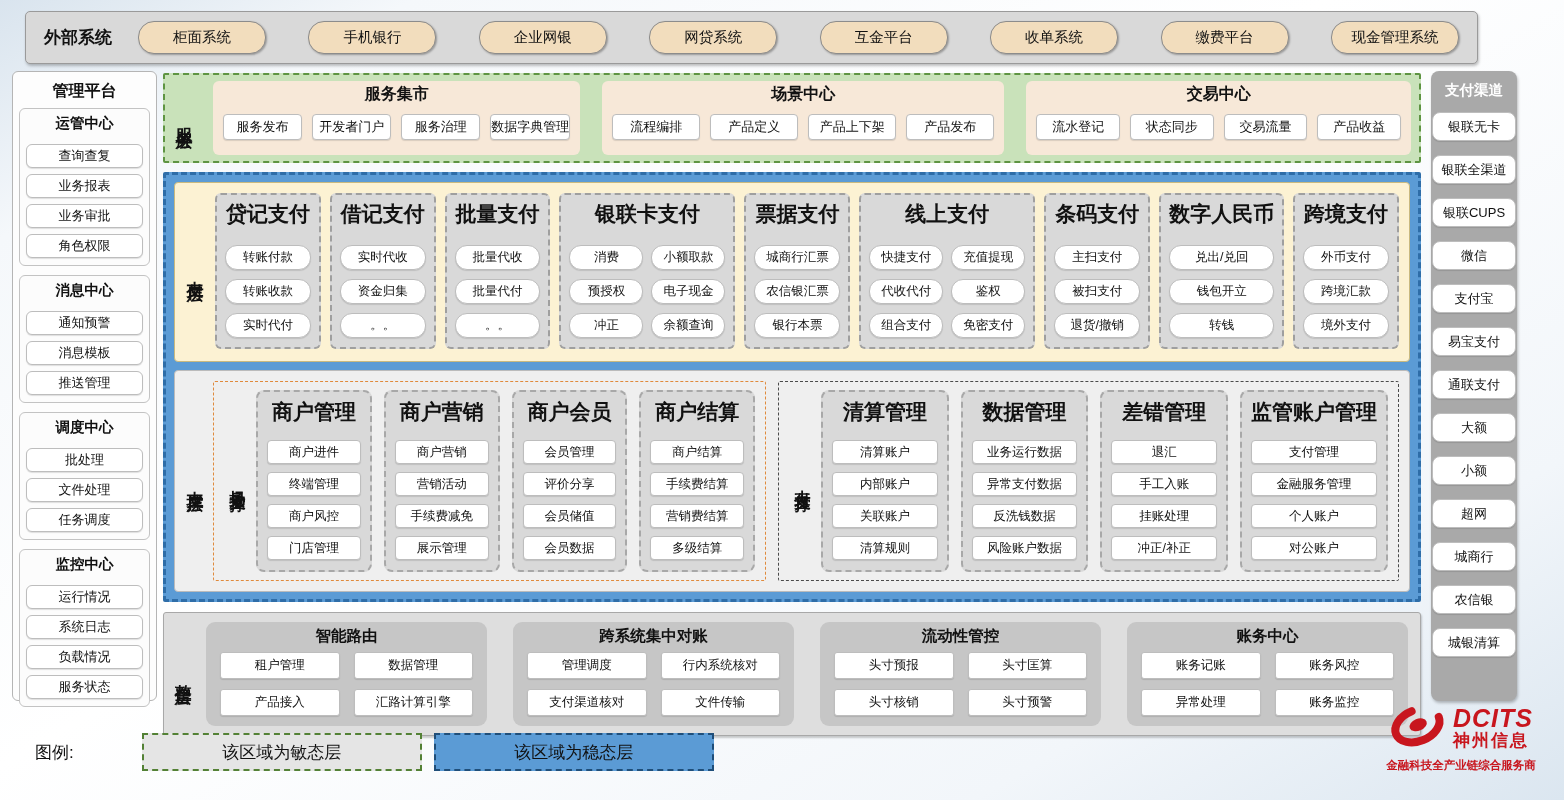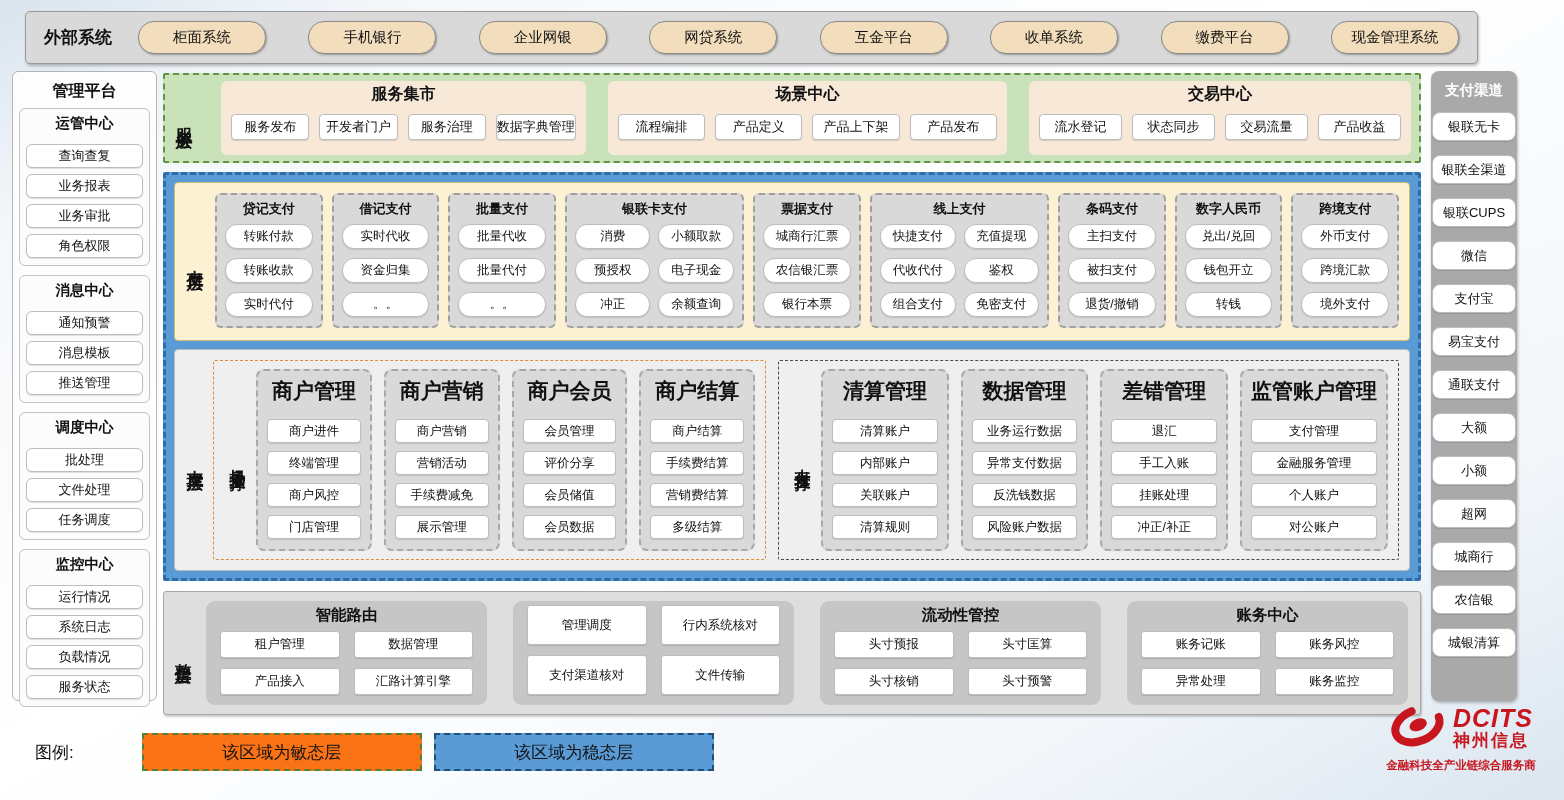--- a/index.html
+++ b/index.html
@@ -64,21 +64,21 @@
   
   .center{ position:absolute; left:163px; top:73px; width:1258px; }
 
   
   .service-layer{
     height:90px; background:#c9e2ba; border:2px dashed #5e9442; border-radius:2px;
     display:flex; align-items:center; padding:6px 8px 6px 6px;
   }
   .layer-label{ font-size:17px; }
   .svc-label{ width:26px; height:100%; }
-  .service-panels{ flex:1; display:flex; gap:22px; margin-left:24px; height:74px;border-radius:31px; }
+  .service-panels{ flex:1; display:flex; gap:22px; margin-left:16px; height:74px;border-radius:31px; }
   .svc-panel{
     background:#f7e8d8; border-radius:6px; padding:3px 10px 6px; display:flex; flex-direction:column;
   }
   .svc-panel:nth-child(1){ flex:1.00; }
   .svc-panel:nth-child(2){ flex:1.10; }
   .svc-panel:nth-child(3){ flex:1.05; }
   .svc-title{ font-size:16px; font-weight:bold; text-align:center; }
   .svc-items{ flex:1; display:flex; align-items:center; justify-content:space-between; gap:10px; }
   .svc-btn{ height:26px; flex:1; font-size:13px; border-radius:4px; }
 
@@ -93,21 +93,21 @@
     background:#fcf2d3; border:1px solid #c9b97f; border-radius:4px;
     display:flex; align-items:stretch; padding:10px 10px 12px 6px; 
   }
   .pay-label{ width:28px; }
   .payment-columns{ flex:1; display:flex; gap:9px; margin-left:6px; }
   .pay-col{
     flex:1; background:#d9d9d9; border:2px dashed #9f9f9f; border-radius:6px;
     padding:5px 8px 9px; display:flex; flex-direction:column;
   }
   .pay-col.wide{ flex:1.82; }
-  .pay-col-title{ font-size:13px; font-weight:bold; text-align:center; margin-bottom:6px; white-space:nowrap; }
+  .pay-col-title{ font-size:21px; font-weight:bold; text-align:center; margin-bottom:17px; white-space:nowrap; }
   .pay-grid{ flex:1; display:grid; grid-template-columns:1fr; gap:9px 8px; }
   .pay-grid.two{ grid-template-columns:1fr 1fr; }
   .pay-btn{ height:25px; border-radius:12px; }
 
   
   .support-layer{
     margin-top:8px; background:#efefef; border:1px solid #bbb; border-radius:4px;
     display:flex; align-items:stretch; padding:10px 10px 10px 6px;
   }
   .sup-label{ width:28px; }
@@ -137,21 +137,21 @@
     display:flex; flex-direction:column;
   }
   .int-title{ font-size:15.5px; font-weight:bold; text-align:center; margin-bottom:5px; }
   .int-grid{ flex:1; display:grid; grid-template-columns:1fr 1fr; gap:10px 14px; }
   .int-btn{ border-radius:3px; }
 
   
   .legend{ position:absolute; left:35px; top:733px; display:flex; align-items:center; }
   .legend-label{ font-size:17px; margin-right:68px; }
   .legend-box{ width:280px; height:38px; display:flex; align-items:center; justify-content:center; font-size:17px; }
-  .legend-agile{ background:#f97316; border:2px dashed #538135; margin-right:12px; }
+  .legend-agile{ background:#e5e5e5; border:2px dashed #538135; margin-right:12px; }
   .legend-stable{ background:#5b9bd5; border:2.5px dashed #1f4e79; }
 
   
   .logo{ position:absolute; right:8px; top:703px; width:190px; text-align:center; }
   .logo-top{ display:flex; align-items:center; justify-content:center; gap:6px; }
   .logo-text{ text-align:left; }
   .logo-brand{ color:#c8161e; font-size:25px; font-weight:bold; font-style:italic; letter-spacing:1px; line-height:1; }
   .logo-name{ color:#c8161e; font-size:17px; font-weight:bold; letter-spacing:2px; line-height:1.2; }
   .logo-tagline{ color:#c8161e; font-size:11.5px; font-weight:bold; margin-top:3px; white-space:nowrap; }
 </style>
@@ -403,20 +403,21 @@
         <div class="int-panel">
           <div class="int-title">智能路由</div>
           <div class="int-grid">
             <div class="white-btn int-btn">租户管理</div>
             <div class="white-btn int-btn">数据管理</div>
             <div class="white-btn int-btn">产品接入</div>
             <div class="white-btn int-btn">汇路计算引擎</div>
           </div>
         </div>
         <div class="int-panel">
+          <div class="int-title">跨系统集中对账</div>
           <div class="int-grid">
             <div class="white-btn int-btn">管理调度</div>
             <div class="white-btn int-btn">行内系统核对</div>
             <div class="white-btn int-btn">支付渠道核对</div>
             <div class="white-btn int-btn">文件传输</div>
           </div>
         </div>
         <div class="int-panel">
           <div class="int-title">流动性管控</div>
           <div class="int-grid">

